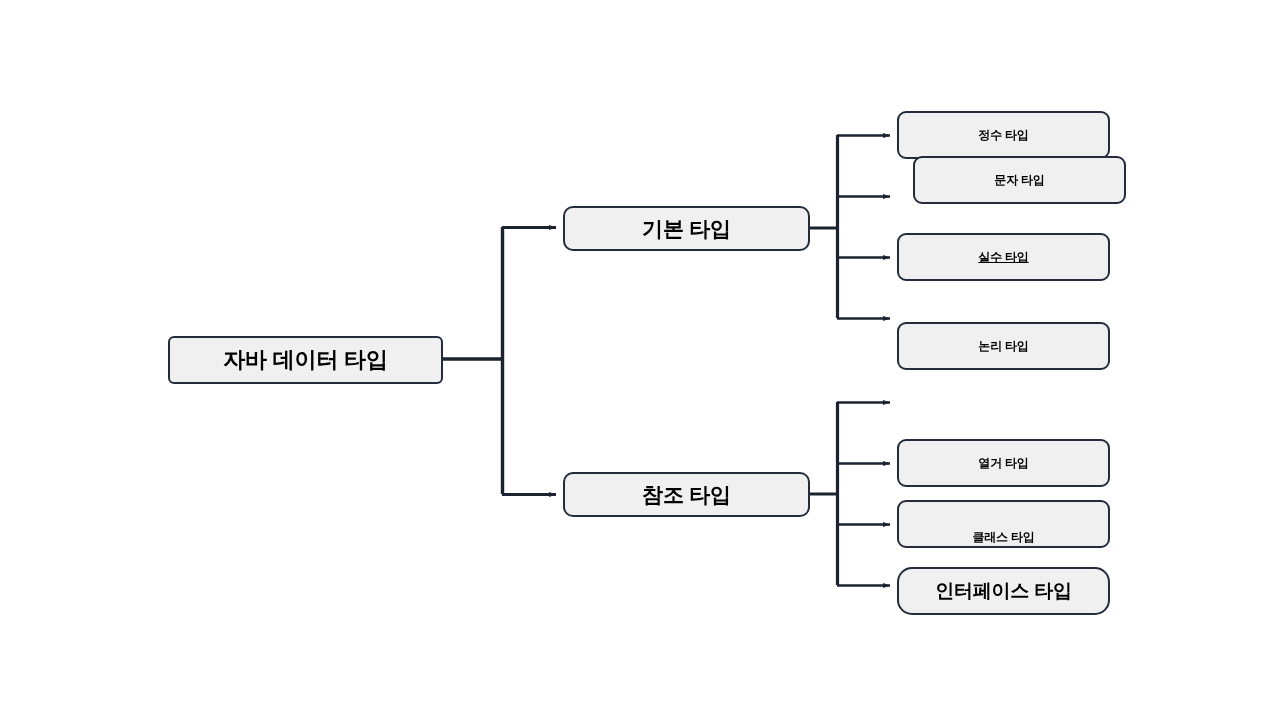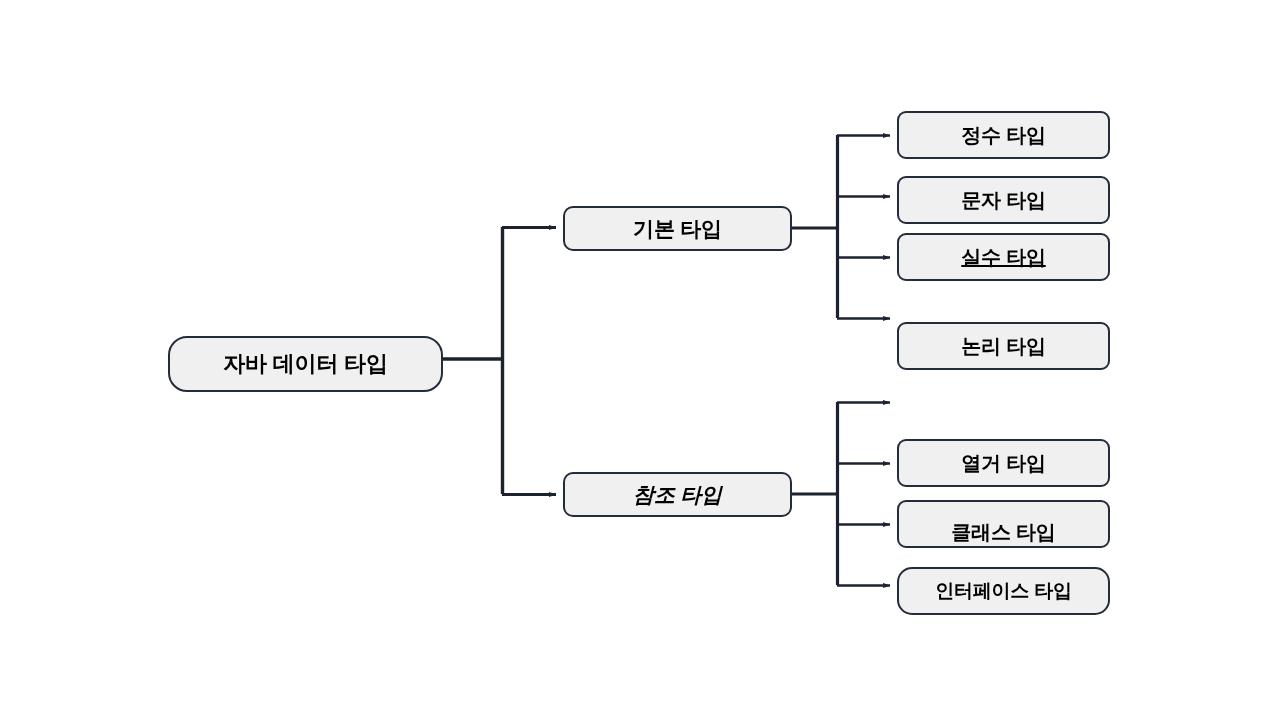--- a/index.html
+++ b/index.html
@@ -37,42 +37,42 @@
     color: #000000;
     font-weight: bold;
     letter-spacing: -0.2px;
     white-space: nowrap;
     z-index: 2;
   }
   .node-root {
     left: 168px;
     top: 336px;
     width: 275px;
-    height: 56px;
+    height: 48px;
     font-size: 22px;
-    border-radius: 19px;
+    border-radius: 6px;
     align-items: center;
   }
   .node-branch {
     left: 563px;
-    width: 229px;
+    width: 247px;
     height: 45px;
     font-size: 21px;
     border-radius: 10px;
   }
   .node-branch.primitive { top: 206px; }
-  .node-branch.reference { top: 472px; font-style: italic; }
+  .node-branch.reference { top: 472px; }
   .node-leaf {
     left: 897px;
     width: 213px;
     height: 48px;
-    font-size: 20px;
+    font-size: 12px;
   }
   .leaf-p0 { top: 111px; }
-  .leaf-p1 { top: 176px; }
+  .leaf-p1 { top: 156px; margin-left: 16px; }
   .leaf-p2 { top: 233px; text-decoration: underline; }
   .leaf-p3 { top: 294px; margin-top: 28px; }
   .leaf-r0 { top: 378px; }
   .leaf-r1 { top: 439px; }
   .leaf-r2 { top: 500px; align-items: flex-end; }
   .leaf-r3 { top: 567px; border-radius: 15px; }
   .node-leaf.narrow-text { font-size: 19px; }
 </style>
 </head>
 <body>

